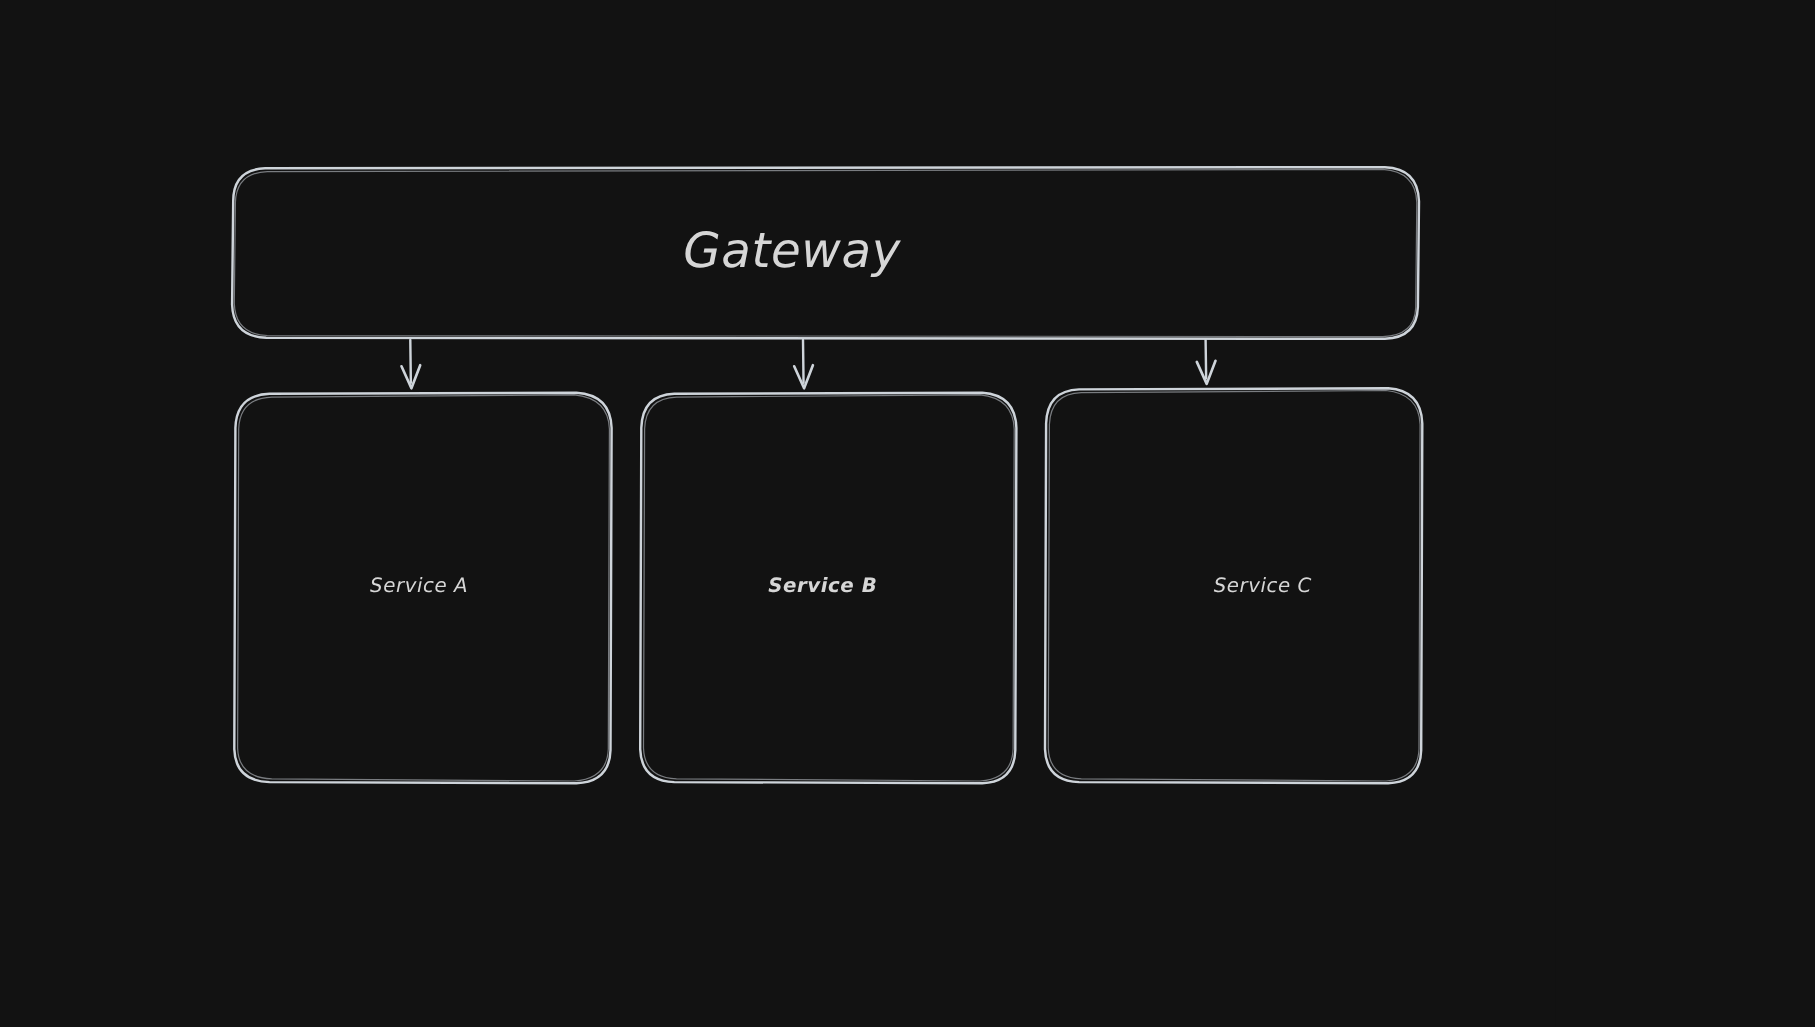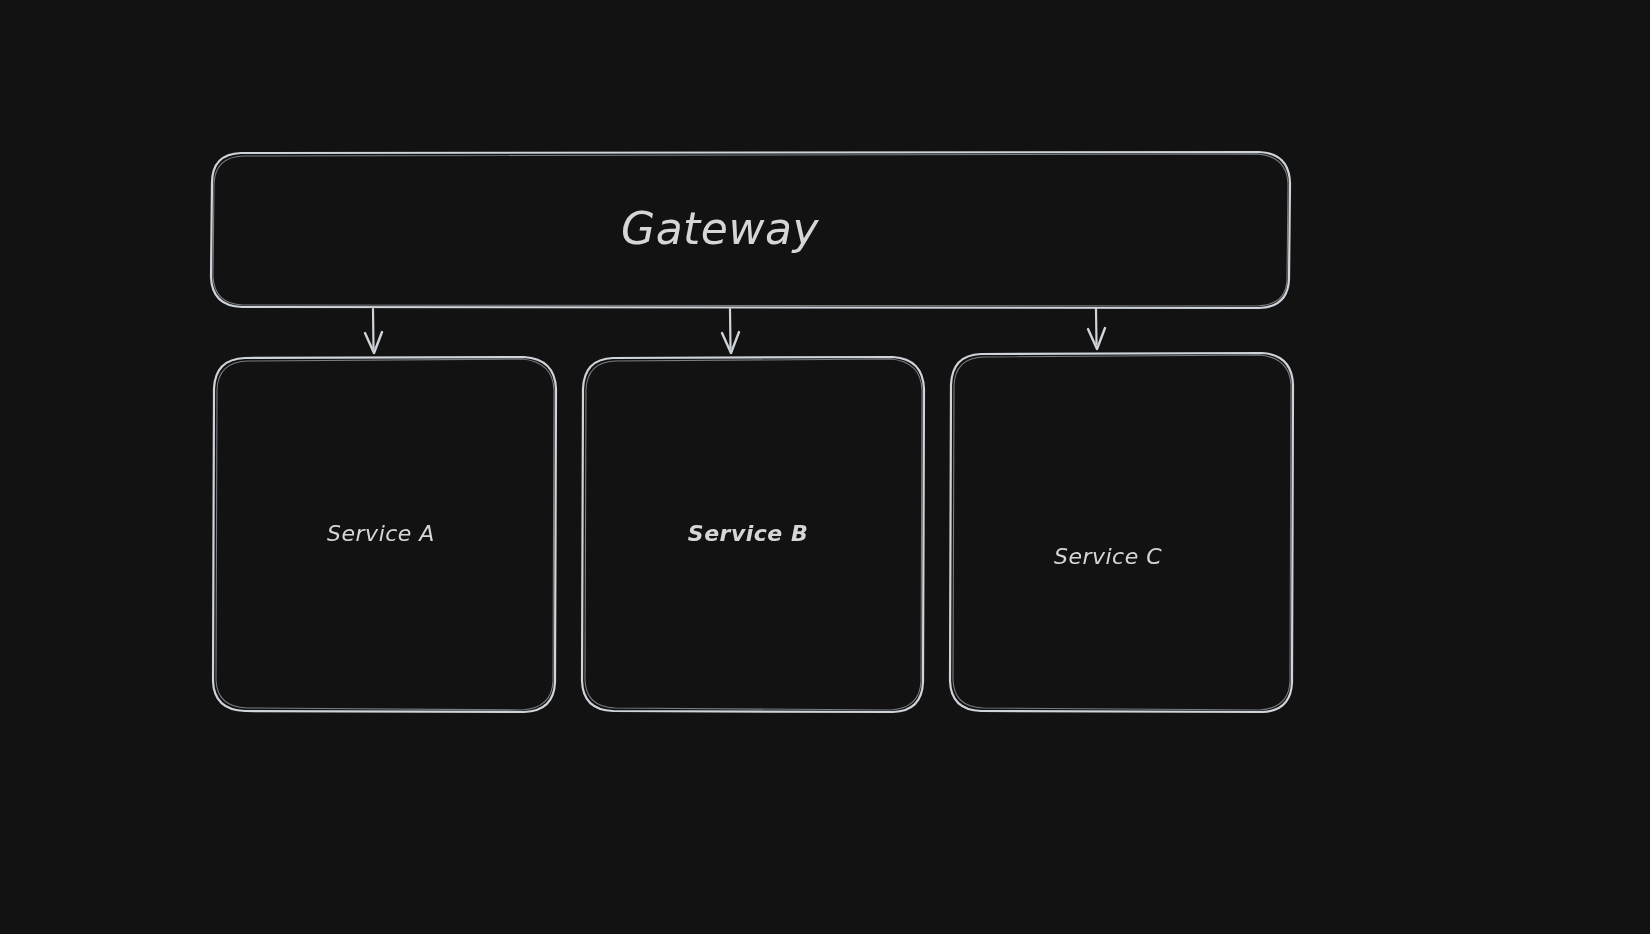--- a/index.html
+++ b/index.html
@@ -35,21 +35,21 @@
     letter-spacing: 0.5px;
     white-space: nowrap;
     text-align: center;
     transform: translate(-50%, -50%);
     user-select: none;
   }
   .node-label.title {
     font-size: 44px;
   }
   .node-label.service {
-    font-size: 22px;
+    font-size: 18px;
   }
 </style>
 </head>
 <body>
 
 <div id="canvas">
 
   <svg class="svg-layer" viewBox="0 0 1650 934" xmlns="http://www.w3.org/2000/svg">
 
     <g>
@@ -88,15 +88,15 @@
     </g>
 
   </svg>
 
   <div class="node-label title" style="left:720px; top:228px;">Gateway</div>
 
   <div class="node-label service" style="left:381px; top:533px;">Service A</div>
 
   <div class="node-label service" style="left:748px; top:533px;font-weight:bold;">Service B</div>
 
-  <div class="node-label service" style="left:1108px; top:533px;margin-top:23px;">Service C</div>
+  <div class="node-label service" style="left:1148px; top:533px;">Service C</div>
 
 </div>
 
 </body></html>

